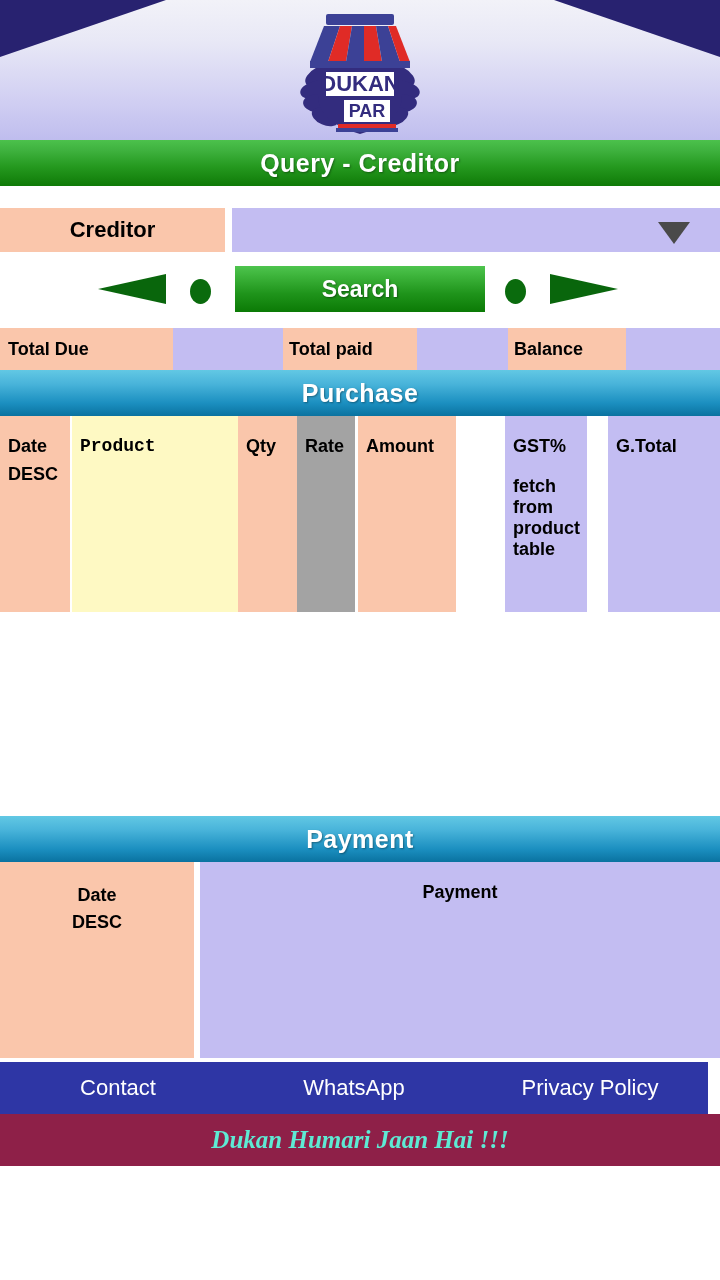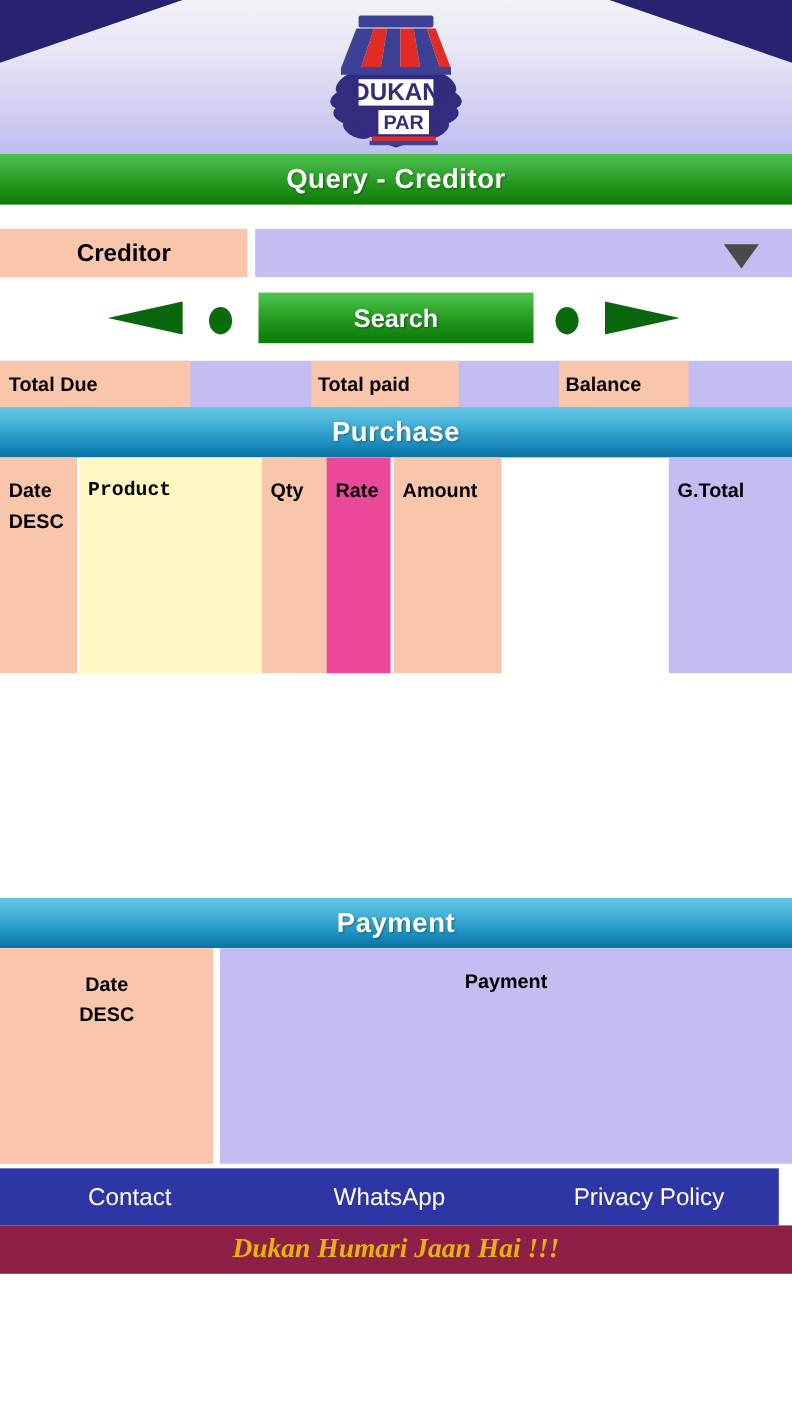--- a/index.html
+++ b/index.html
@@ -182,21 +182,21 @@
     font-size: 18px;
     font-weight: bold;
     color: #000;
     padding-top: 16px;
     box-sizing: border-box;
   }
   .pcol .ptxt { display:block; padding-left: 8px; line-height: 28px; }
   .pc-date   { left: 0;   width: 70px;  background: #fac6ab; }
   .pc-prod   { left: 72px; width: 197px; background: #fef9c3; font-family: Liberation Mono, monospace; }
   .pc-qty    { left: 238px; width: 64px;  background: #fac6ab; }
-  .pc-rate   { left: 297px; width: 58px;  background: #ec4899; }
+  .pc-rate   { left: 297px; width: 58px;  background: #a3a3a3; }
   .pc-amt    { left: 358px; width: 98px;  background: #fac6ab; }
   .pc-gst    { left: 505px; width: 82px;  background: #c3bdf2; }
   .pc-gtot   { left: 608px; width: 140px; background: #c3bdf2; }
   .gst-note { display:block; padding-left:8px; margin-top: 16px; line-height: 21px; font-size: 18px; font-weight: bold; }
 
   
   .payment-area {
     position: relative;
     width: 720px;
     height: 200px;
@@ -235,26 +235,26 @@
   }
   .footer-nav > div {
     flex: 1;
     text-align: center;
     color: #ffffff;
     font-size: 22px;
     cursor: pointer;
   }
   .footer-tag {
     width: 720px;
-    height: 44px;
+    height: 52px;
     background: #8e2048;
     display: flex;
     align-items: center;
     justify-content: center;
-    color: #eab308;
+    color: #5eead4;
     font-family: "Liberation Serif", serif;
     font-style: italic;
     font-weight: bold;
     font-size: 25px;
   }
 </style>
 </head>
 <body>
 
 <div class="logo-banner">
@@ -334,20 +334,24 @@
   </div>
   <div class="pcol pc-qty">
     <span class="ptxt">Qty</span>
   </div>
   <div class="pcol pc-rate">
     <span class="ptxt">Rate</span>
   </div>
   <div class="pcol pc-amt">
     <span class="ptxt">Amount</span>
   </div>
+  <div class="pcol pc-gst">
+    <span class="ptxt">GST%</span>
+    <span class="gst-note">fetch from product table</span>
+  </div>
   <div class="pcol pc-gtot">
     <span class="ptxt">G.Total</span>
   </div>
 </div>
 
 <div class="banner banner-blue">Payment</div>
 
 <div class="payment-area">
   <div class="pay-date">
     <div>Date</div>

